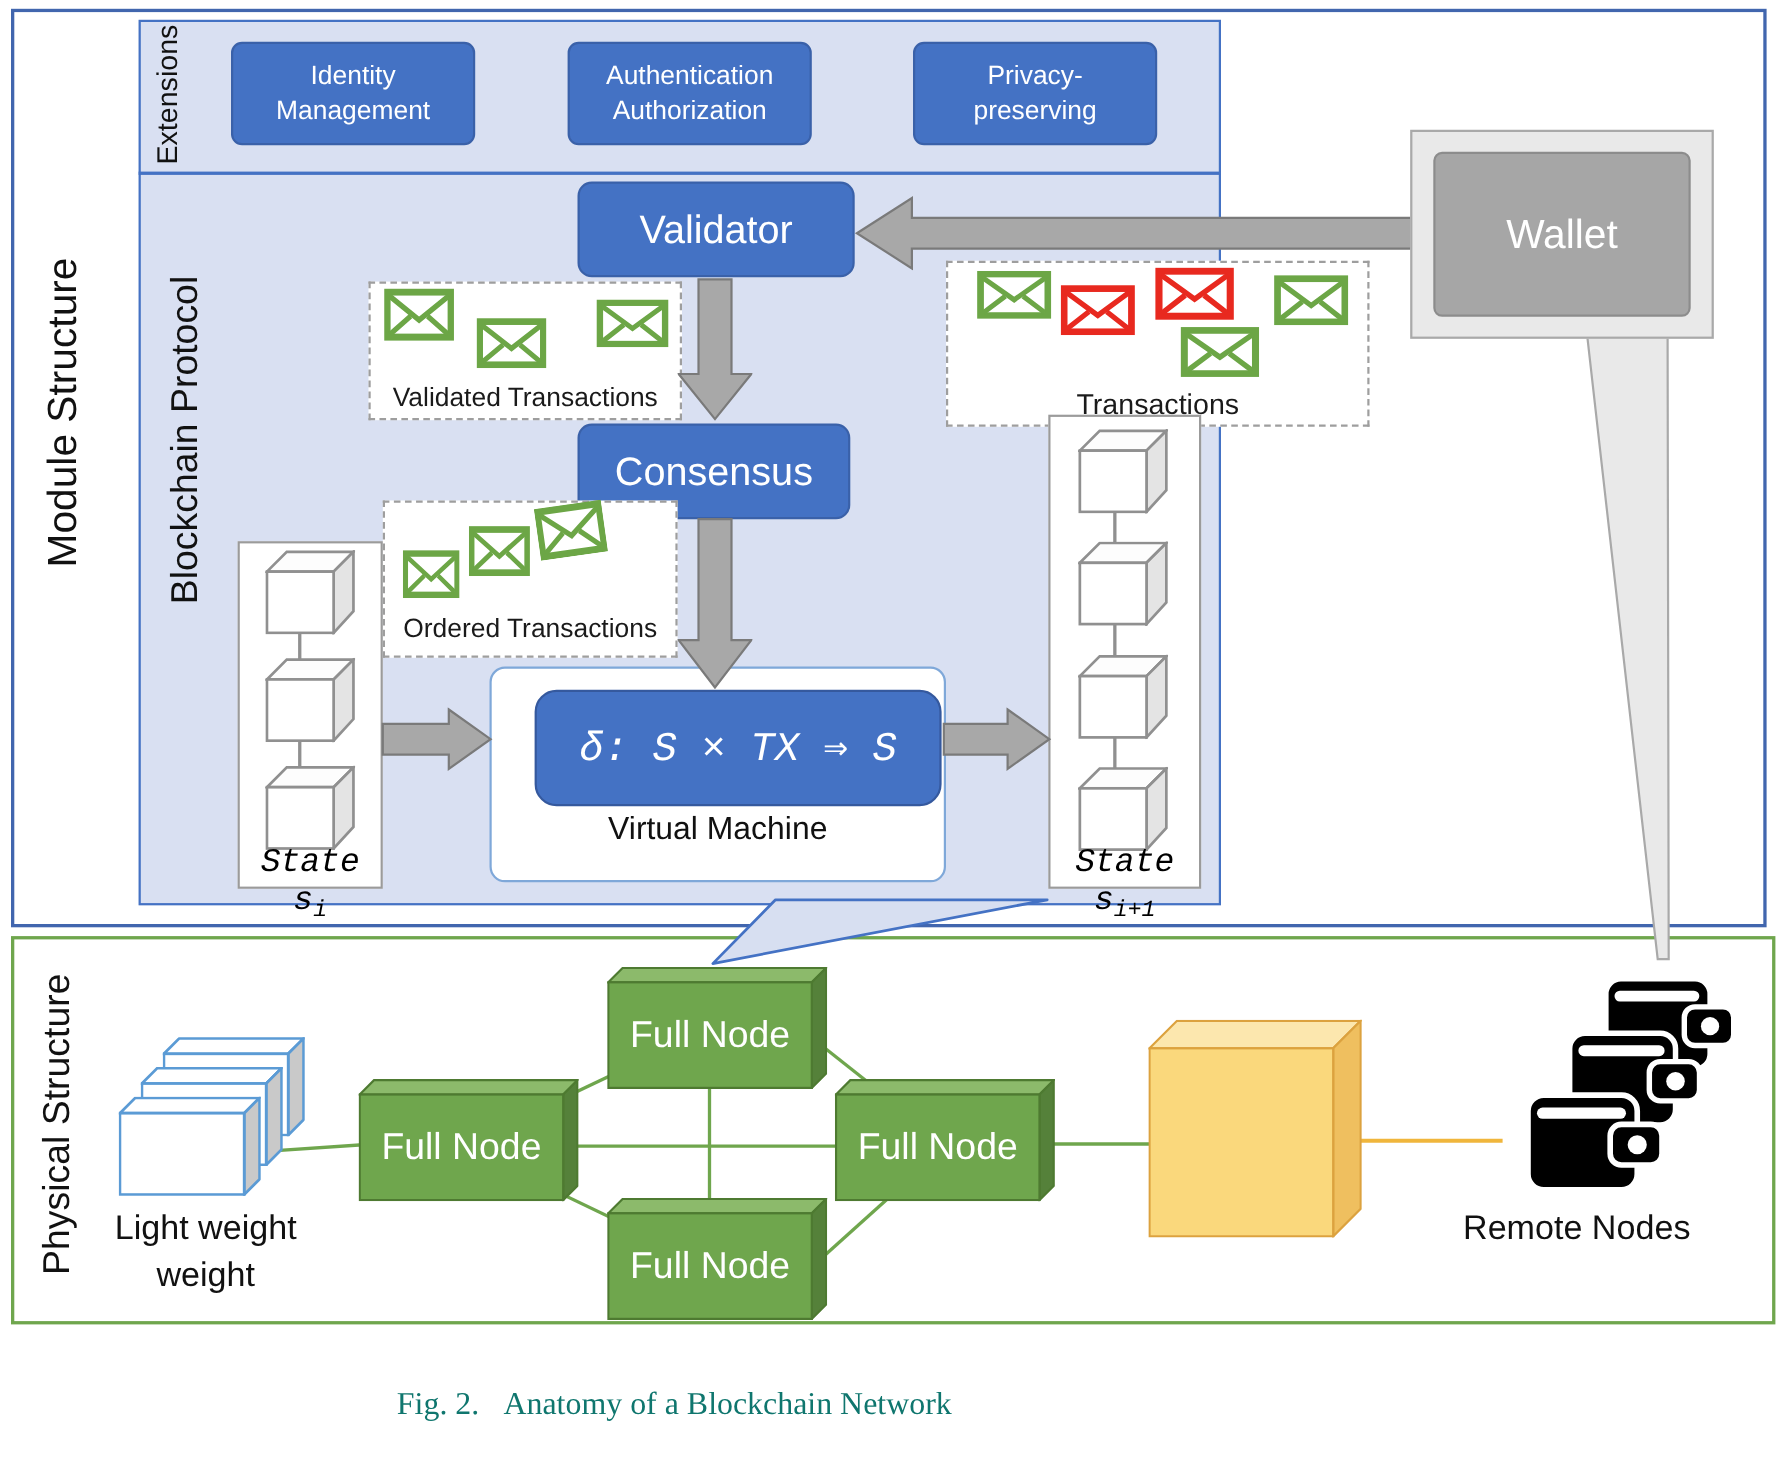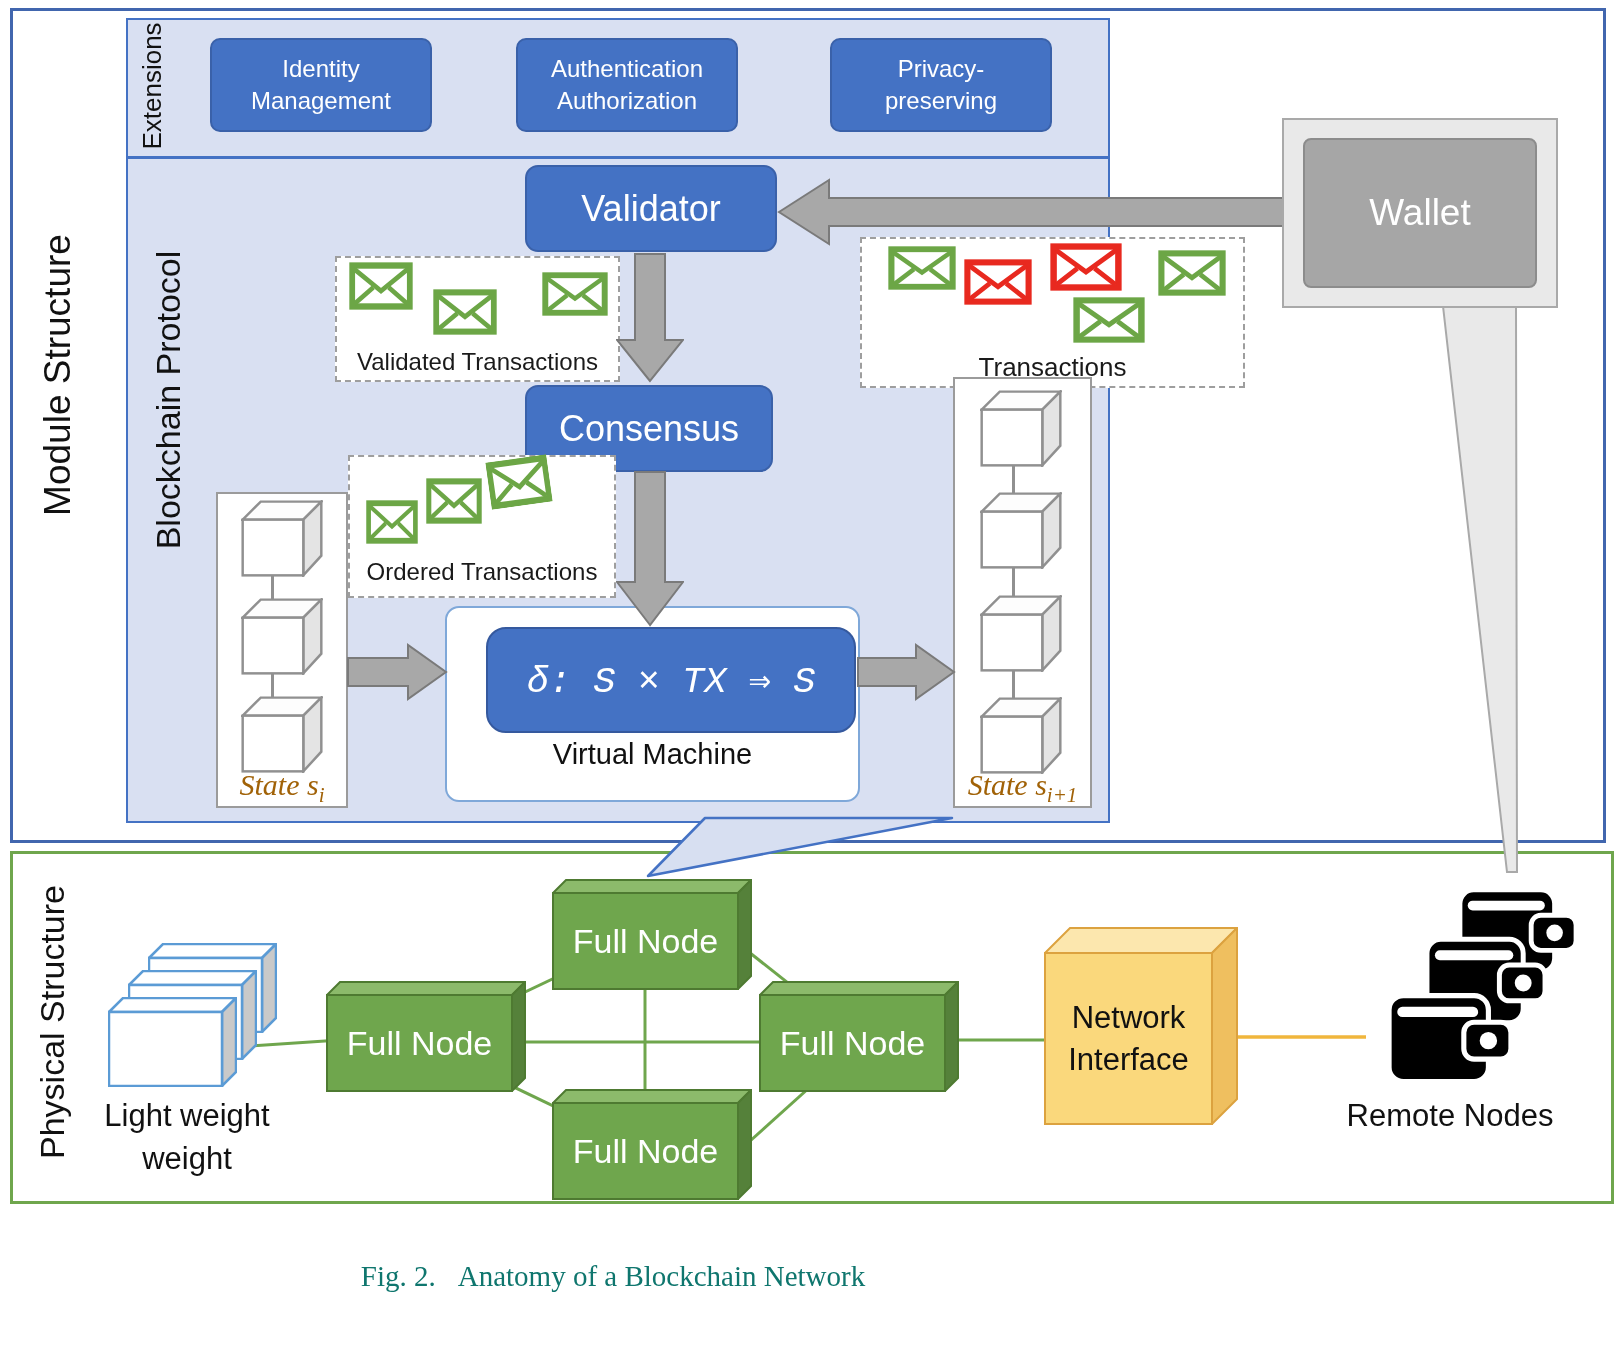--- a/index.html
+++ b/index.html
@@ -16,21 +16,21 @@
   
   .bluebox{position:absolute;background:#4472C4;border:2px solid #3A61A9;box-sizing:border-box;
            color:#fff;display:flex;flex-direction:column;align-items:center;justify-content:center;text-align:center;}
   .ext-box{width:222px;height:94px;border-radius:10px;font-size:24px;line-height:1.32;}
   .bigbox{border-radius:13px;font-size:36px;}
   
   .dashed{position:absolute;background:#fff;border:2px dashed #9E9E9E;box-sizing:border-box;}
   .dash-label{position:absolute;text-align:center;font-size:24px;color:#1a1a1a;}
   
   .statebox{position:absolute;background:#fff;border:2px solid #9B9B9B;box-sizing:border-box;}
-  .state-label{position:absolute;text-align:center;font-family:Liberation Serif, serif;font-style:italic;font-size:30px;color:#a16207;}
+  .state-label{position:absolute;text-align:center;font-family:Liberation Mono, monospace;font-style:italic;font-size:30px;color:#000000;}
   .state-label sub{font-size:21px;font-style:italic;}
   .connector{position:absolute;width:3px;background:#909090;}
   
   .vm-box{left:445px;top:606px;width:415px;height:196px;background:#fff;border:2px solid #7FA8D9;border-radius:14px;box-sizing:border-box;}
   .formula-box{left:486px;top:627px;width:370px;height:106px;background:#4472C4;border:2px solid #35599E;border-radius:20px;
                box-sizing:border-box;display:flex;align-items:center;justify-content:center;
                color:#fff;font-family:Liberation Mono, monospace;font-style:italic;font-size:37px;}
   .vm-label{left:445px;top:738px;width:415px;text-align:center;font-size:29px;color:#111;}
   
   .wallet-outer{left:1282px;top:118px;width:276px;height:190px;background:#E9E9E9;border:2px solid #A9A9A9;box-sizing:border-box;}
@@ -262,36 +262,32 @@
     </svg>
     <div class="fn-label">Full Node</div>
   </div>
 
   <div class="abs" style="left:1044px;top:927px;width:194px;height:198px">
     <svg width="194" height="198">
       <polygon points="1,26 26,1 193,1 168,26" fill="#FCE7AE" stroke="#DCA23F" stroke-width="2"></polygon>
       <polygon points="168,26 193,1 193,172 168,197" fill="#EFBF5F" stroke="#DCA23F" stroke-width="2"></polygon>
       <rect x="1" y="26" width="167" height="171" fill="#FAD87C" stroke="#DCA23F" stroke-width="2"></rect>
     </svg>
-    <div class="ni-label">
-      <div>Network</div>
-      <div>Interface</div>
-    </div>
   </div>
 
   <svg class="abs" style="left:1457px;top:878px" width="122" height="98">
       <use href="#sym-wallet"></use>
     </svg>
   <svg class="abs" style="left:1424px;top:926px" width="124" height="102">
       <use href="#sym-wallet"></use>
     </svg>
   <svg class="abs" style="left:1386px;top:982px" width="128" height="105">
       <use href="#sym-wallet"></use>
     </svg>
-  <div class="abs" style="left:1330px;top:1098px;width:240px;text-align:center;font-size:31px">Remote Nodes</div>
+  <div class="abs" style="left:1330px;top:1098px;width:240px;text-align:left;font-size:31px">Remote Nodes</div>
 
   <svg class="abs" style="left:600px;top:786px" width="380" height="104">
     <polygon points="105,32 352,32 48,90" fill="#D7DFF1" stroke="#4472C4" stroke-width="2.5" stroke-linejoin="round"></polygon>
   </svg>
 
   <svg class="abs" style="left:1425px;top:295px" width="105" height="585">
     <polygon points="18,11 91,11 92,577 82,577" fill="#E9E9E9" stroke="#A9A9A9" stroke-width="2"></polygon>
   </svg>
   <div class="abs wallet-outer"></div>
   <div class="abs wallet-inner">

